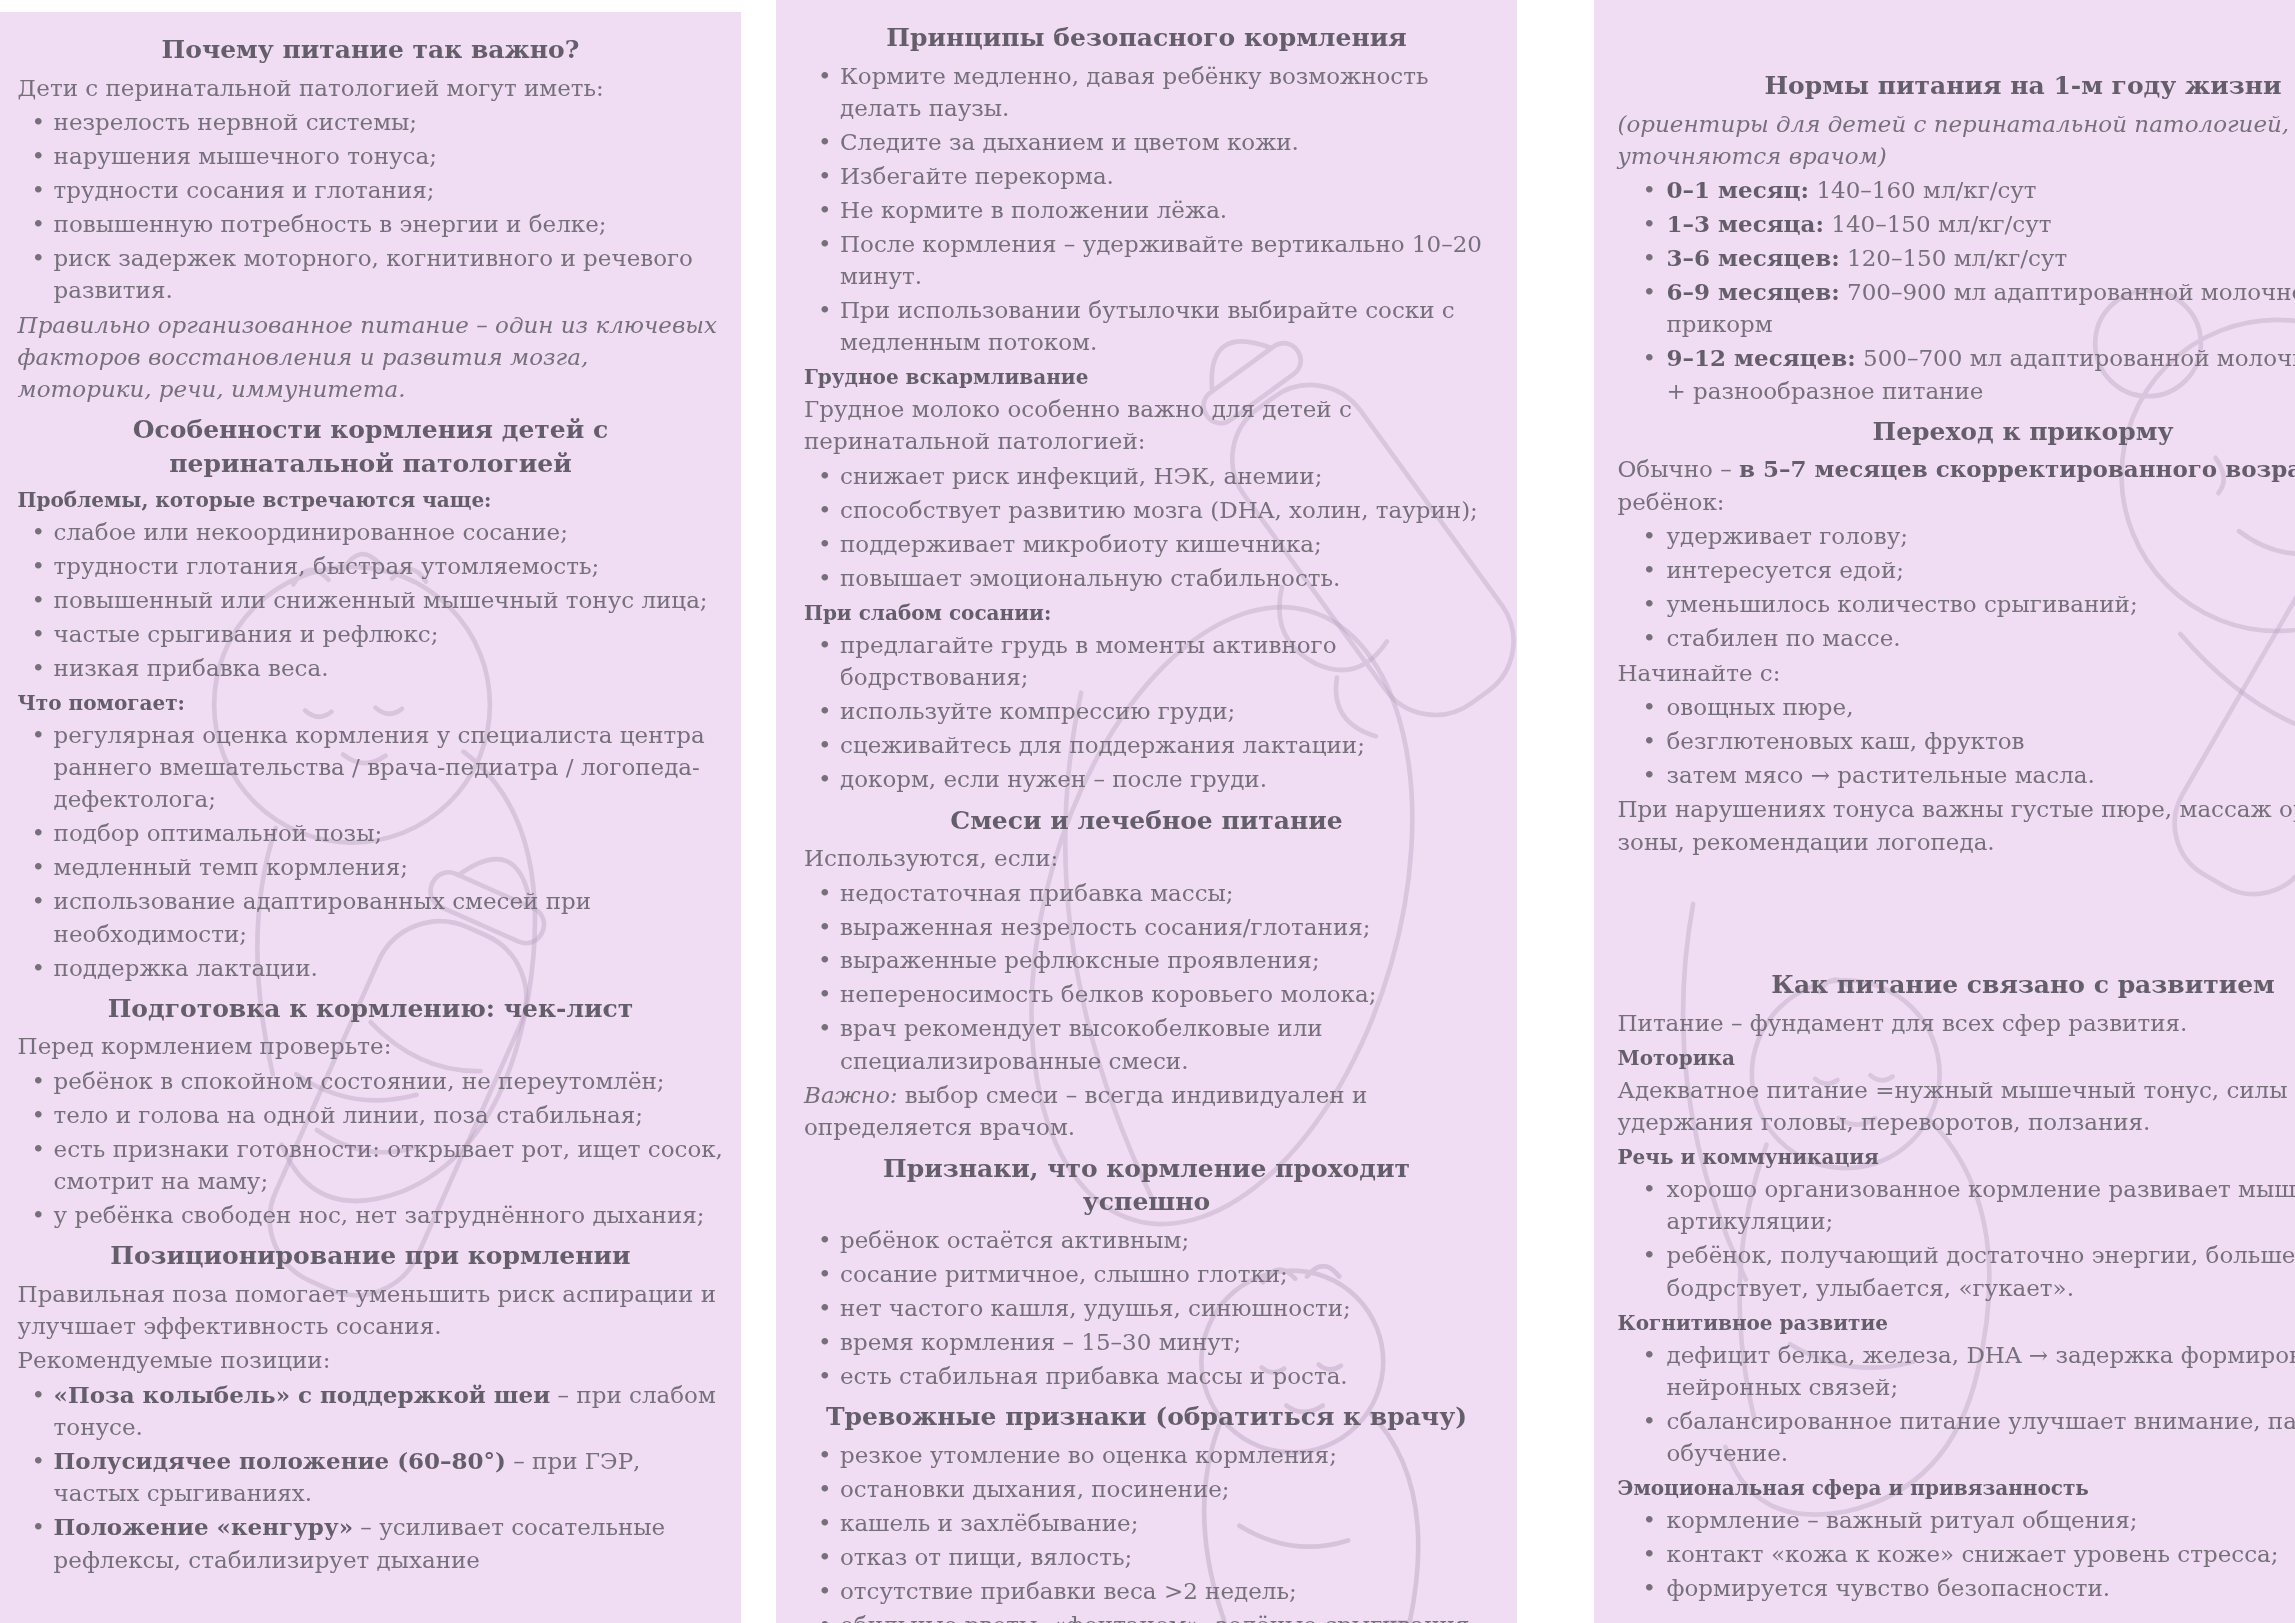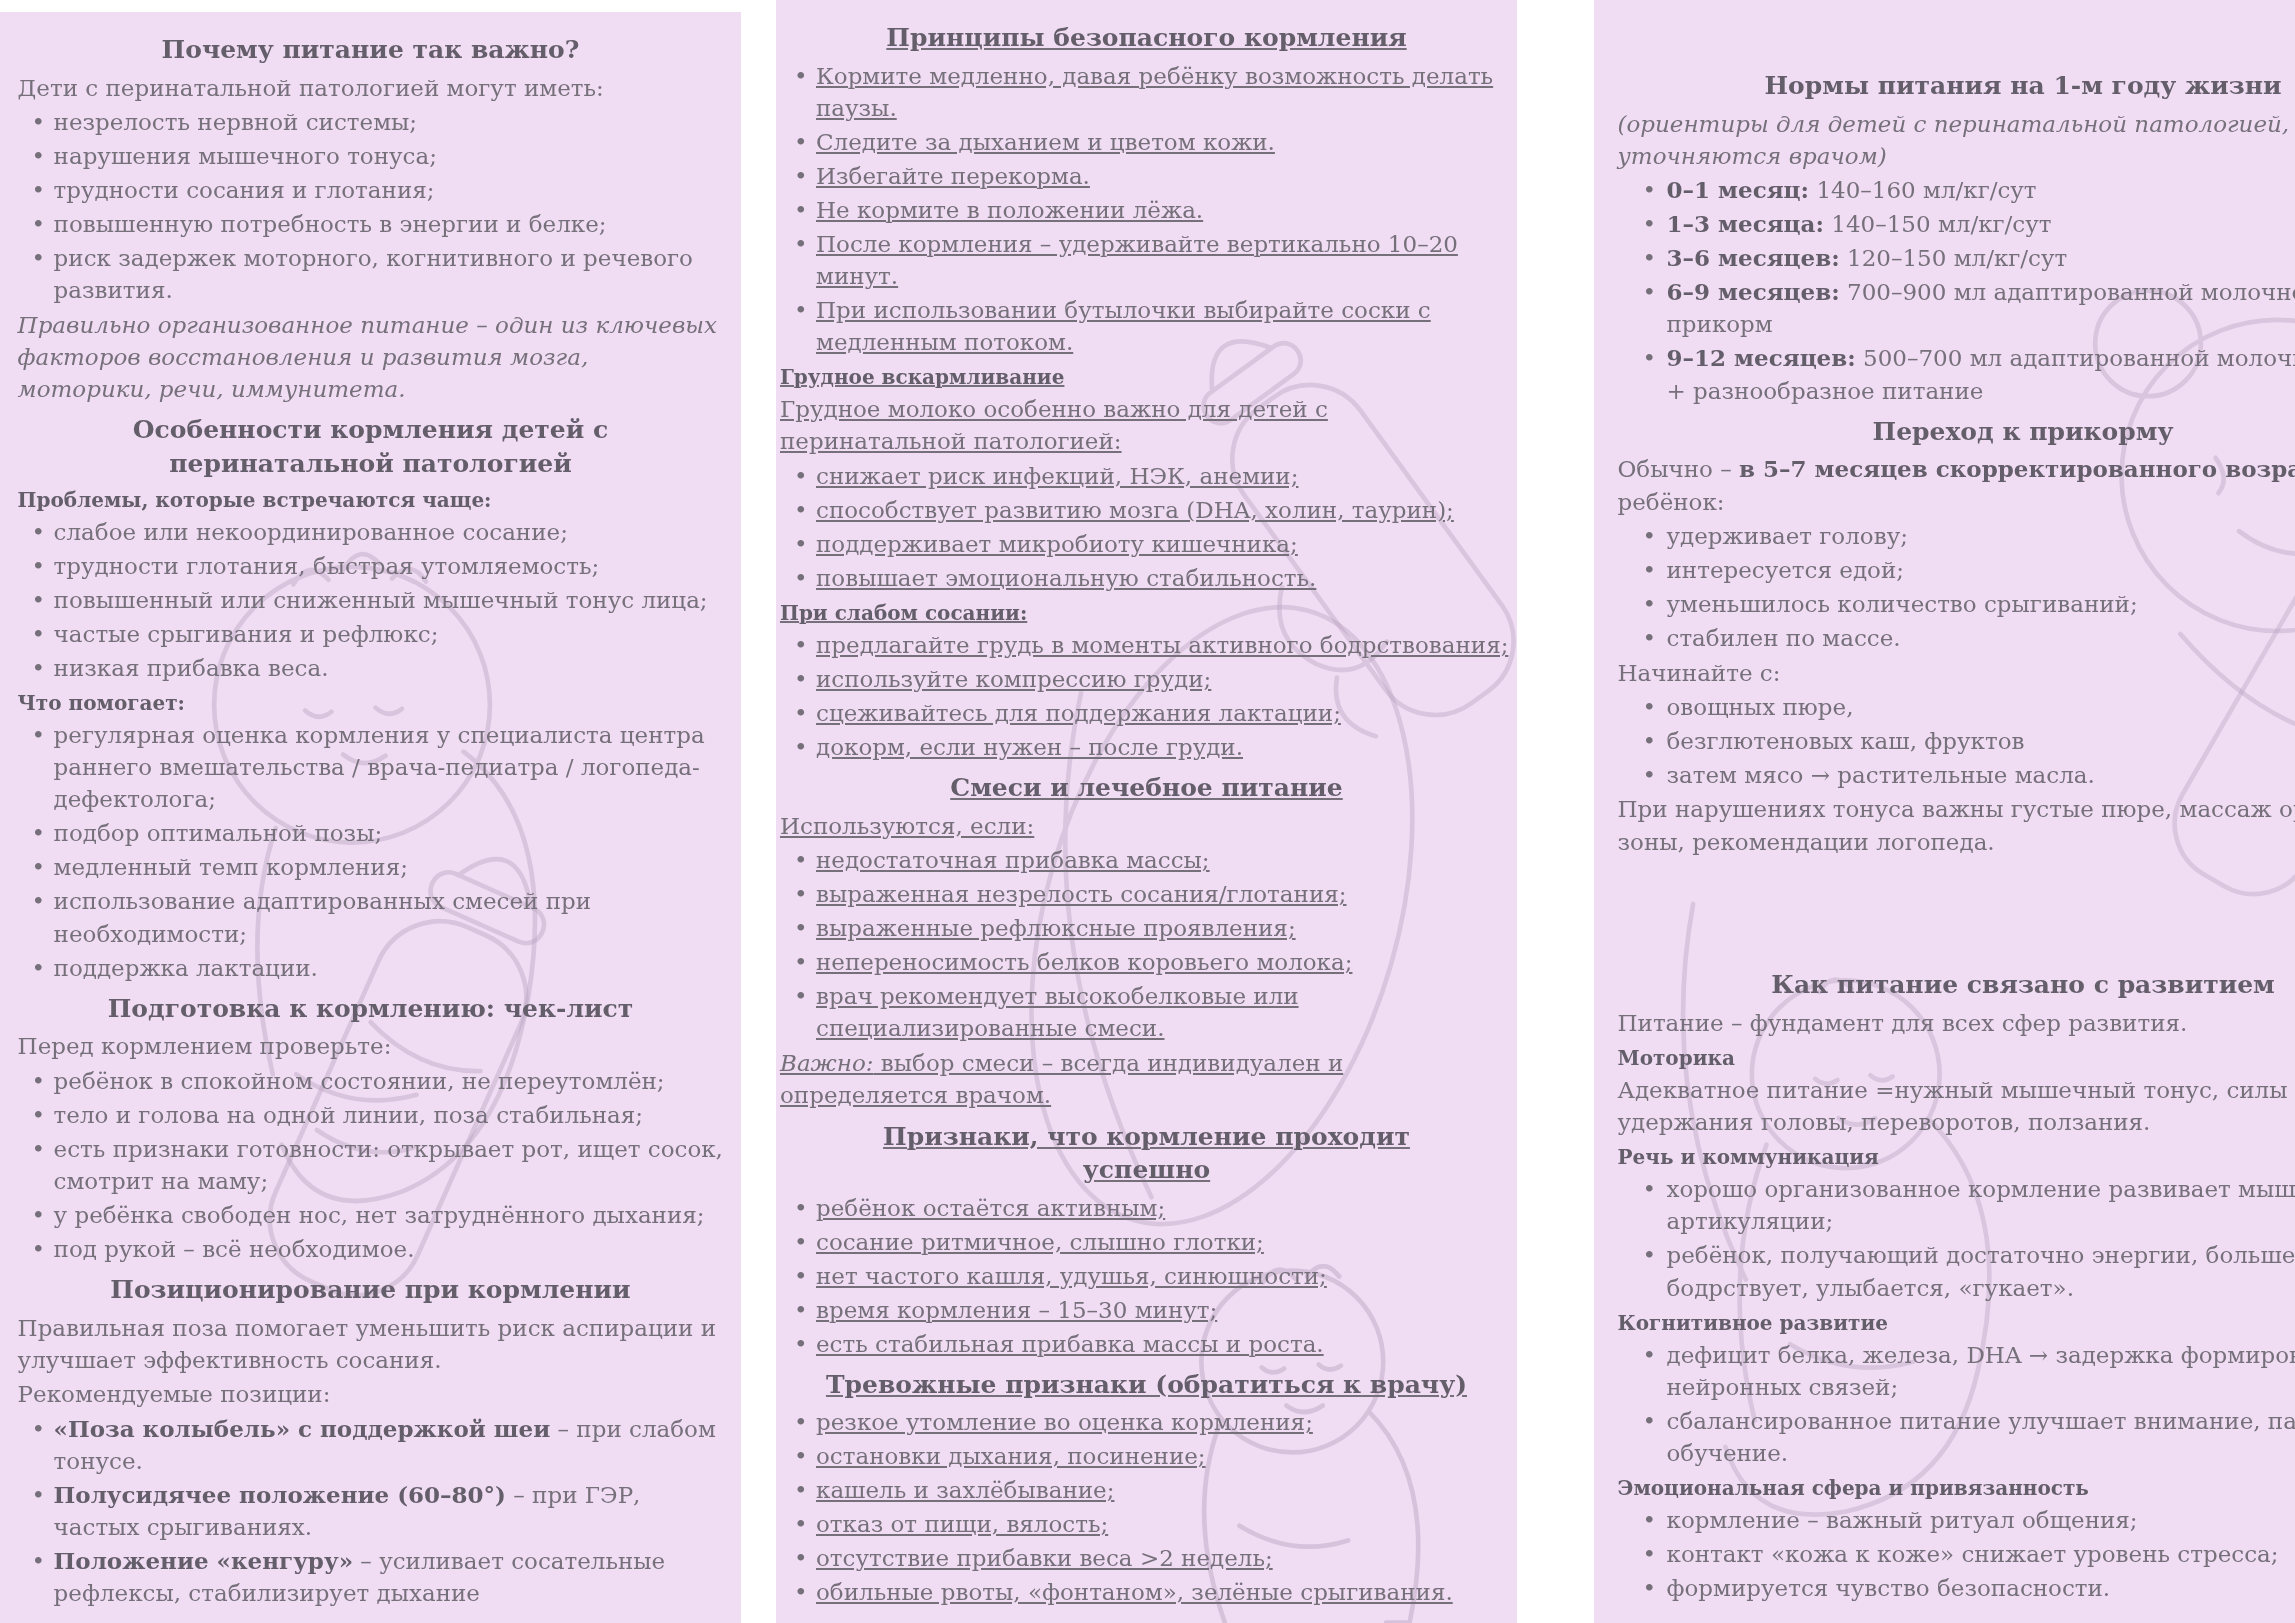--- a/index.html
+++ b/index.html
@@ -7,21 +7,21 @@
     position:relative;
     width:2295px;height:1623px;
     background:#ffffff;
     font-family:"DejaVu Serif","Liberation Serif",serif;
     font-size:23px;line-height:1.40;
     color:#76707b;
     overflow:hidden;
   }
   .panel{position:absolute;top:0;height:1623px;background:#f0ddf3;box-sizing:border-box;}
   .p1{left:0;width:741px;padding:13px 17.6px 0;margin-top:12px;}
-  .p2{left:776px;width:741px;padding:13px 4px 0;text-decoration:underline;}
+  .p2{left:776px;width:741px;padding:13px 28px 0;}
   .p3{left:1594px;width:858px;padding:61px 23.5px 0;}
   .wm{position:absolute;left:0;top:0;width:100%;height:100%;pointer-events:none;}
   .content{position:relative;z-index:2;}
   .title{
     font-weight:bold;color:#645e6a;font-size:25px;text-align:center;
     max-width:646px;margin:8.2px auto 4.7px;line-height:1.35;
   }
   .subhead{font-weight:bold;color:#645e6a;font-size:20px;margin:4.7px 0 2.3px;}
   .para{margin:2.3px 0;}
   ul{list-style:none;margin:1.2px 0;padding:0;}
@@ -91,21 +91,20 @@
           <li><span>использование адаптированных смесей при необходимости;</span></li>
           <li><span>поддержка лактации.</span></li>
         </ul>
         <div class="title"><span>Подготовка к кормлению: чек-лист</span></div>
         <div class="para"><span>Перед кормлением проверьте:</span></div>
         <ul>
           <li><span>ребёнок в спокойном состоянии, не переутомлён;</span></li>
           <li><span>тело и голова на одной линии, поза стабильная;</span></li>
           <li><span>есть признаки готовности: открывает рот, ищет сосок, смотрит на маму;</span></li>
           <li><span>у ребёнка свободен нос, нет затруднённого дыхания;</span></li>
-          <li><span>под рукой – всё необходимое.</span></li>
         </ul>
         <div class="title"><span>Позиционирование при кормлении</span></div>
         <div class="para"><span>Правильная поза помогает уменьшить риск аспирации и улучшает эффективность сосания.</span></div>
         <div class="para"><span>Рекомендуемые позиции:</span></div>
         <ul>
           <li><span class="b">«Поза колыбель» с поддержкой шеи</span><span> – при слабом тонусе.</span></li>
           <li><span class="b">Полусидячее положение (60–80°)</span><span> – при ГЭР, частых срыгиваниях.</span></li>
           <li><span class="b">Положение «кенгуру»</span><span> – усиливает сосательные рефлексы, стабилизирует дыхание</span></li>
         </ul>
       </div>

